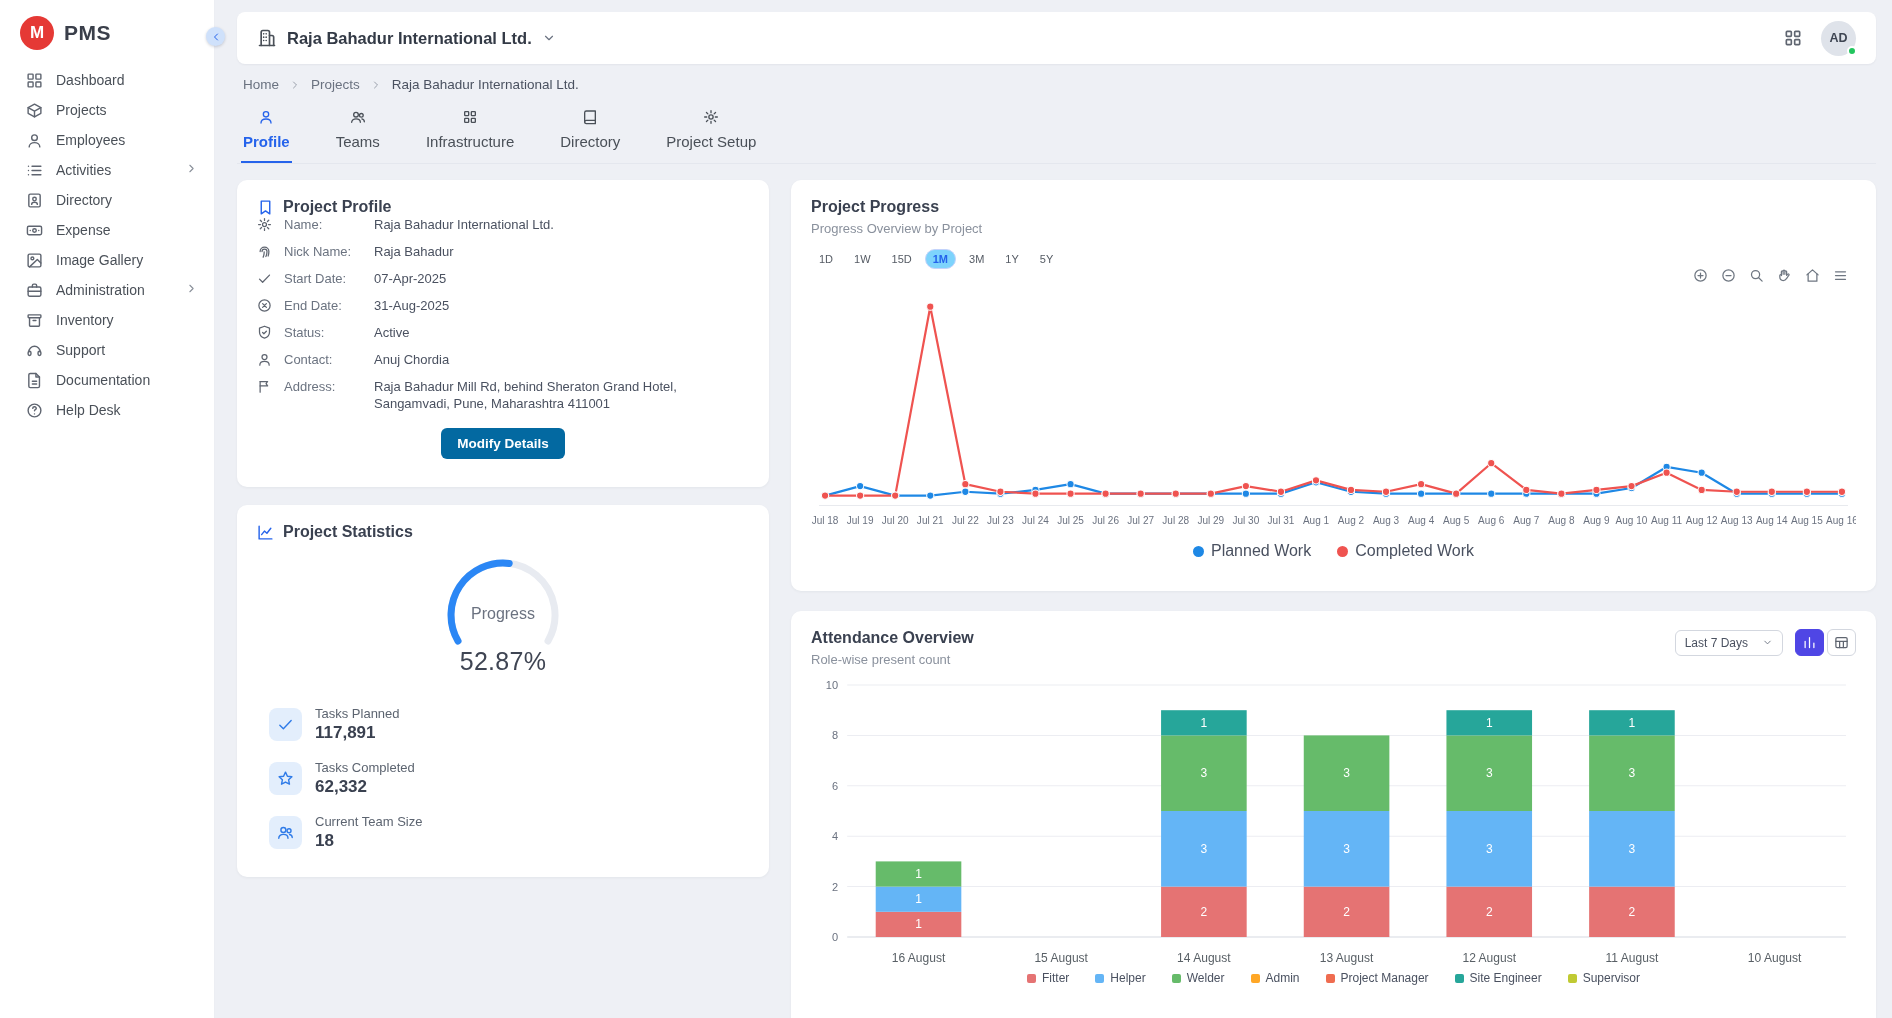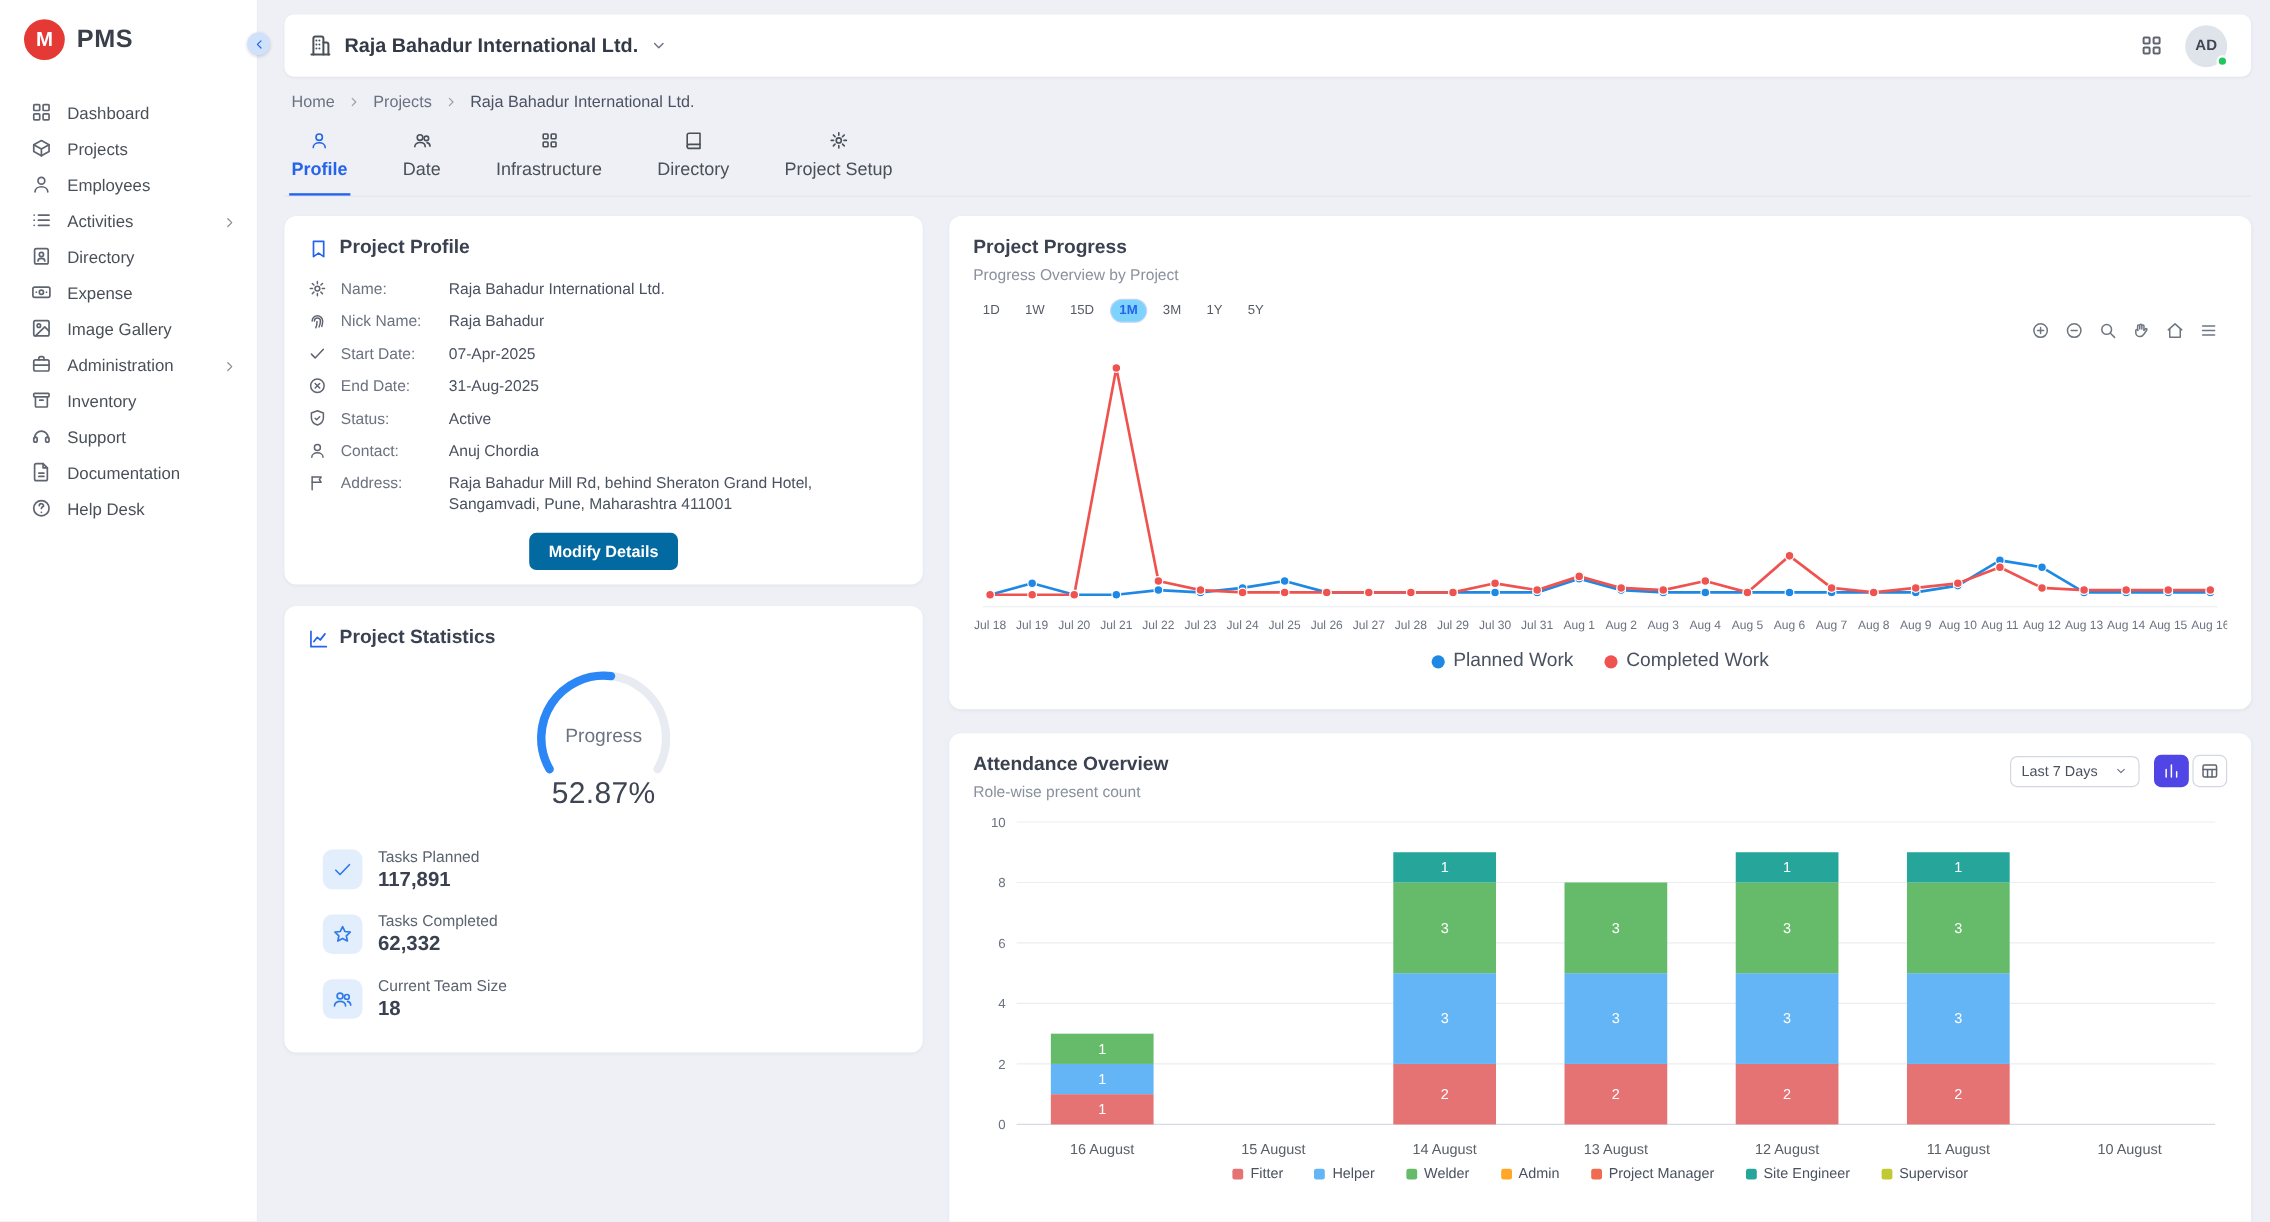--- a/index.html
+++ b/index.html
@@ -7,21 +7,21 @@
   body { font-family:"Liberation Sans", sans-serif; background:#eef0f5; color:#3f4653; }
   svg { font-family:inherit; display:block; }
   .app { display:flex; width:1892px; height:1018px; position:relative; }
 
   
   .sidebar { width:215px; background:#fff; height:100%; flex-shrink:0; border-right:1px solid #eceef3; }
   .logo-row { display:flex; align-items:center; gap:10px; padding:16px 20px 10px 20px; }
   .logo-mark { width:34px; height:34px; border-radius:50%; background:#e53935; color:#fff; font-weight:800; font-size:17px; display:flex; align-items:center; justify-content:center; }
   .logo-text { font-size:21px; font-weight:800; color:#3a3f4a; letter-spacing:.5px; }
   .side-menu { margin-top:12px; }
-  .side-item { display:flex; align-items:flex-end; gap:13px; height:30px; padding:0 16px 0 26px; cursor:pointer; color:#4a5058; }
+  .side-item { display:flex; align-items:flex-start; gap:13px; height:30px; padding:0 16px 0 26px; cursor:pointer; color:#4a5058; }
   .sicon { color:#5f6570; display:flex; }
   .sicon svg { width:17px; height:17px; }
   .slabel { font-size:14px; flex:1; }
   .side-chev { color:#8a909a; display:flex; }
   .side-chev svg { width:13px; height:13px; }
 
   .collapse-btn { position:absolute; left:206px; top:27px; width:19px; height:19px; border-radius:50%;
     background:#cfe1fb; color:#2563eb; display:flex; align-items:center; justify-content:center; cursor:pointer; z-index:5;
     box-shadow:0 1px 3px rgba(20,30,60,.2); }
   .collapse-btn svg { width:12px; height:12px; }
@@ -57,21 +57,21 @@
   .col-right { flex:1; display:flex; flex-direction:column; gap:20px; }
   .card { background:#fff; border-radius:10px; box-shadow:0 1px 3px rgba(24,32,46,.05); padding:18px 20px; position:relative; }
 
   .card-title-row { display:flex; align-items:center; gap:9px; }
   .title-icon { color:#2563eb; display:flex; } .title-icon svg { width:17px; height:17px; }
   .card-title { font-size:16px; font-weight:700; color:#3a4150; }
   .card-subtitle { font-size:13px; color:#8a919d; margin-top:5px; }
 
   
   .profile-card { height:307px;padding-left:20px; }
-  .fields { margin-top:16px; }
+  .fields { }
   .field-row { display:flex; align-items:flex-start; gap:12px; margin-bottom:10px; font-size:13px; line-height:17px; }
   .ficon { color:#5f6570; display:flex; margin-top:0.5px; } .ficon svg { width:15px; height:15px; }
   .flabel { width:78px; color:#6b7380; flex-shrink:0; }
   .fvalue { color:#4a5160; flex:1; }
   .modify-btn { display:block; margin:16px auto 0; background:#0369a1; color:#fff; border:none; border-radius:6px;
     padding:8px 16px; font-size:13.5px; font-weight:600; cursor:pointer; font-family:inherit; }
 
   
   .stats-card { height:372px; }
   .gauge-wrap { width:124px; margin:16px auto 0; position:relative; }
@@ -330,21 +330,21 @@
       </div>
       <div class="tab">
         <span style="display:flex">
             <svg viewBox="0 0 24 24" fill="none" stroke="currentColor" stroke-width="2" stroke-linecap="round" stroke-linejoin="round">
               <circle cx="9" cy="8.5" r="3.5"></circle>
               <path d="M2.5 20c0-3.4 3-5.3 6.5-5.3s6.5 1.9 6.5 5.3"></path>
               <circle cx="17" cy="9.5" r="2.8"></circle>
               <path d="M17.8 14.8c2.3.5 3.7 2.1 3.7 4.4"></path>
             </svg>
           </span>
-        <span>Date</span>
+        <span>Teams</span>
       </div>
       <div class="tab">
         <span style="display:flex">
             <svg viewBox="0 0 24 24" fill="none" stroke="currentColor" stroke-width="2" stroke-linecap="round" stroke-linejoin="round">
               <rect x="4" y="4" width="6" height="6" rx="1"></rect>
               <rect x="14" y="4" width="6" height="6" rx="1"></rect>
               <rect x="4" y="14" width="6" height="6" rx="1"></rect>
               <rect x="14" y="14" width="6" height="6" rx="1"></rect>
             </svg>
           </span>

